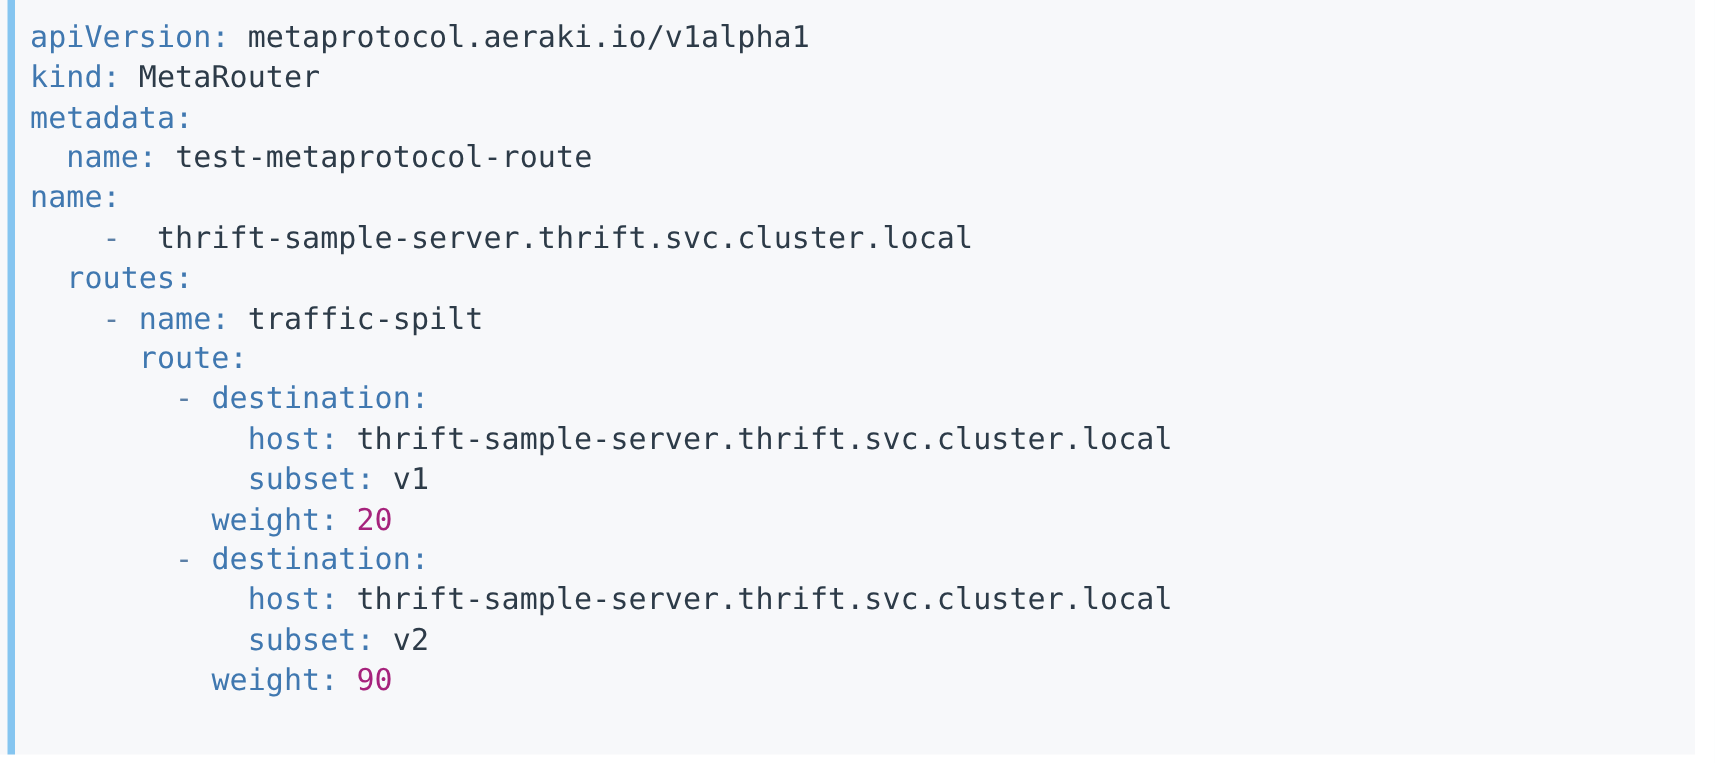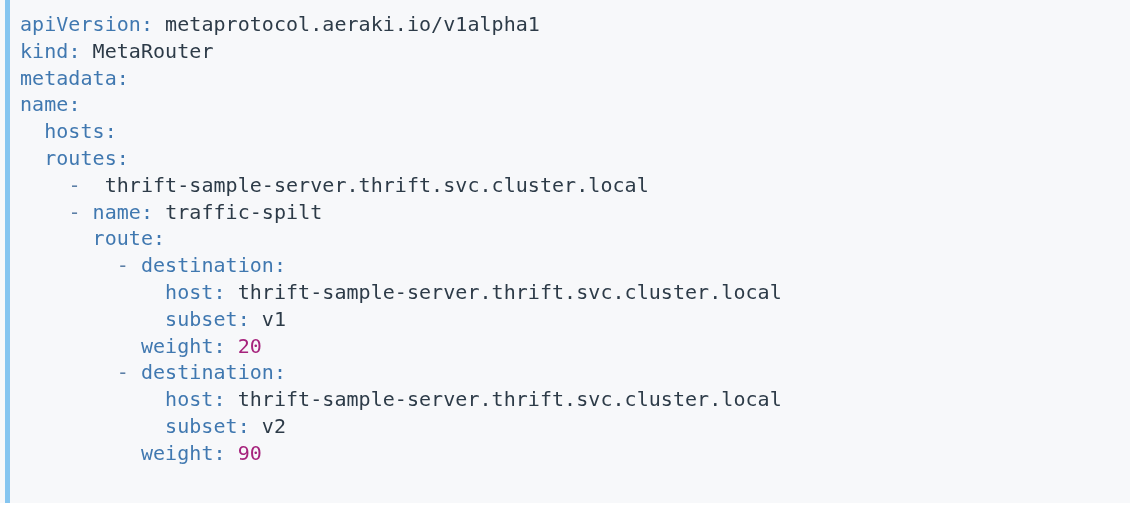--- a/index.html
+++ b/index.html
@@ -58,24 +58,24 @@
 </style>
 </head>
 <body style="background: rgb(255, 255, 255);">
 
 <div id="code-block" style="background: rgb(247, 248, 250);">
   <div id="accent-bar" style="background: rgb(133, 197, 240);"></div>
   <div id="code-lines">
       <div class="code-line"><span class="tok-key">apiVersion</span><span class="tok-punct">:</span><span class="tok-indent"> </span><span class="tok-value">metaprotocol.aeraki.io/v1alpha1</span></div>
       <div class="code-line"><span class="tok-key">kind</span><span class="tok-punct">:</span><span class="tok-indent"> </span><span class="tok-value">MetaRouter</span></div>
       <div class="code-line"><span class="tok-key">metadata</span><span class="tok-punct">:</span></div>
+      <div class="code-line"><span class="tok-indent">  </span><span class="tok-key">name</span><span class="tok-punct">:</span><span class="tok-indent"> </span><span class="tok-value">test-metaprotocol-route</span></div>
       <div class="code-line"><span class="tok-key">name</span><span class="tok-punct">:</span></div>
-      <div class="code-line"><span class="tok-indent">  </span><span class="tok-key">hosts</span><span class="tok-punct">:</span></div>
+      <div class="code-line"><span class="tok-indent">    </span><span class="tok-dash">- </span><span class="tok-indent"> </span><span class="tok-value">thrift-sample-server.thrift.svc.cluster.local</span></div>
       <div class="code-line"><span class="tok-indent">  </span><span class="tok-key">routes</span><span class="tok-punct">:</span></div>
-      <div class="code-line"><span class="tok-indent">    </span><span class="tok-dash">- </span><span class="tok-indent"> </span><span class="tok-value">thrift-sample-server.thrift.svc.cluster.local</span></div>
       <div class="code-line"><span class="tok-indent">    </span><span class="tok-dash">- </span><span class="tok-key">name</span><span class="tok-punct">:</span><span class="tok-indent"> </span><span class="tok-value">traffic-spilt</span></div>
       <div class="code-line"><span class="tok-indent">      </span><span class="tok-key">route</span><span class="tok-punct">:</span></div>
       <div class="code-line"><span class="tok-indent">        </span><span class="tok-dash">- </span><span class="tok-key">destination</span><span class="tok-punct">:</span></div>
       <div class="code-line"><span class="tok-indent">            </span><span class="tok-key">host</span><span class="tok-punct">:</span><span class="tok-indent"> </span><span class="tok-value">thrift-sample-server.thrift.svc.cluster.local</span></div>
       <div class="code-line"><span class="tok-indent">            </span><span class="tok-key">subset</span><span class="tok-punct">:</span><span class="tok-indent"> </span><span class="tok-value">v1</span></div>
       <div class="code-line"><span class="tok-indent">          </span><span class="tok-key">weight</span><span class="tok-punct">:</span><span class="tok-indent"> </span><span class="tok-number">20</span></div>
       <div class="code-line"><span class="tok-indent">        </span><span class="tok-dash">- </span><span class="tok-key">destination</span><span class="tok-punct">:</span></div>
       <div class="code-line"><span class="tok-indent">            </span><span class="tok-key">host</span><span class="tok-punct">:</span><span class="tok-indent"> </span><span class="tok-value">thrift-sample-server.thrift.svc.cluster.local</span></div>
       <div class="code-line"><span class="tok-indent">            </span><span class="tok-key">subset</span><span class="tok-punct">:</span><span class="tok-indent"> </span><span class="tok-value">v2</span></div>
       <div class="code-line"><span class="tok-indent">          </span><span class="tok-key">weight</span><span class="tok-punct">:</span><span class="tok-indent"> </span><span class="tok-number">90</span></div>

